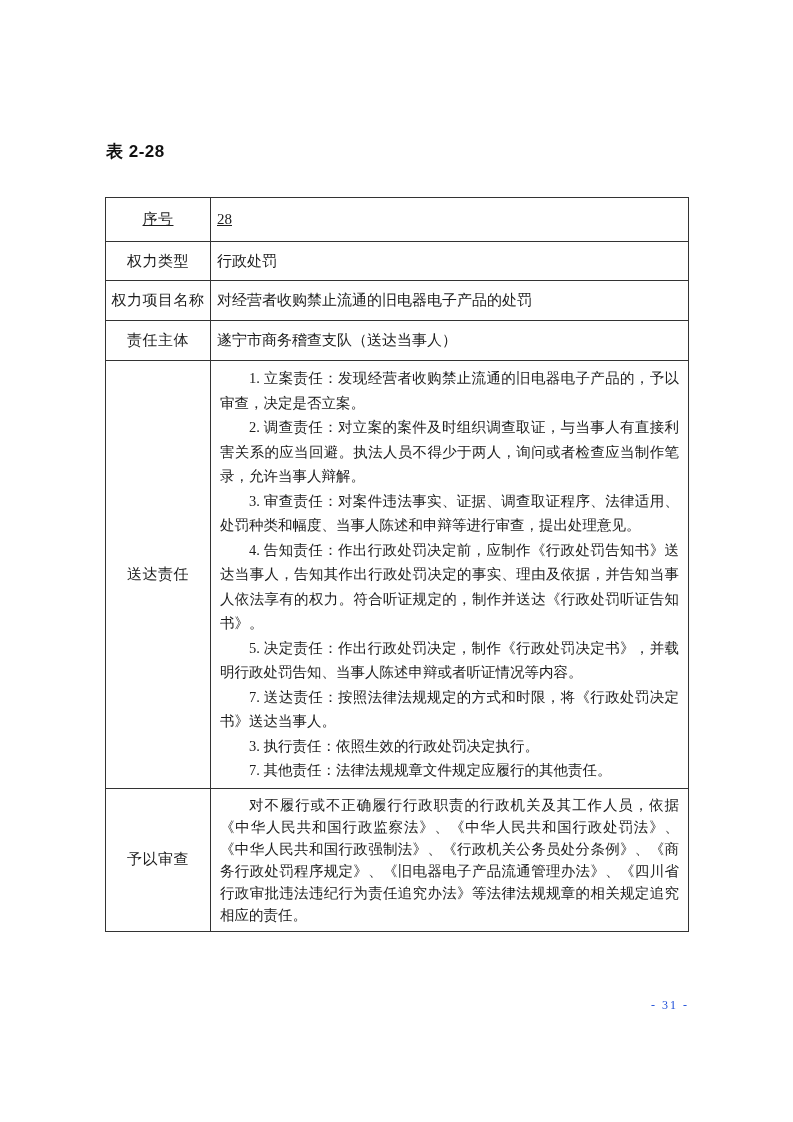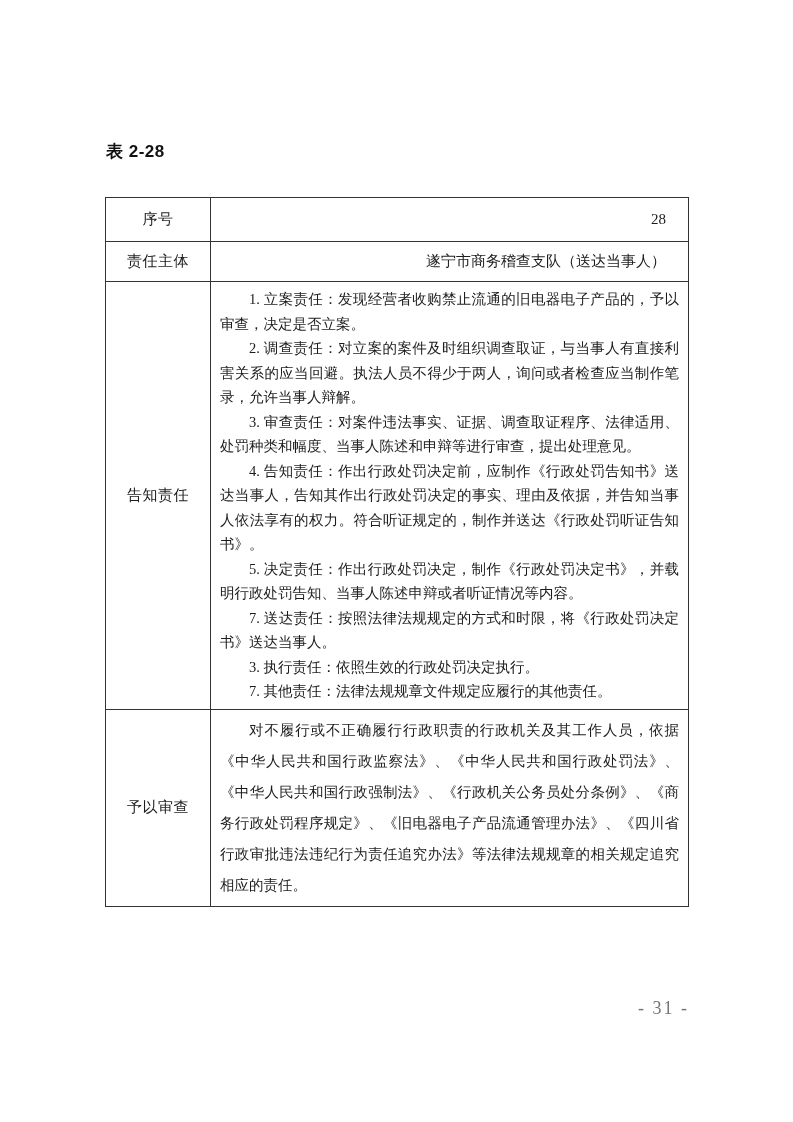--- a/index.html
+++ b/index.html
@@ -37,69 +37,77 @@
     vertical-align: middle;
     font-size: 15px;
   }
   td.label-cell {
     width: 105px;
     text-align: center;
     padding: 2px 4px;
     letter-spacing: 0.5px;
   }
   td.value-cell.center {
-    text-align: right;
-    padding: 2px 22px;
+    text-align: left;
+    padding: 2px 6px;
   }
-  tr.r0 { height: 44px; }
+  tr.r0 { height: 44px; text-decoration: underline; }
   tr.r1 { height: 39px; }
   tr.r2 { height: 40px; }
   tr.r3 { height: 40px; }
   tr.r6 { height: 52px; }
   td.paragraph-cell {
     padding: 5px 9px 5px 9px;
     text-align: justify;
   }
   td.paragraph-cell p {
     font-size: 14.5px;
     line-height: 24.5px;
     text-indent: 2em;
     text-align: justify;
   }
   tr.r5 td.paragraph-cell p {
-    line-height: 31px;
+    line-height: 22px;
   }
   .page-number {
     position: absolute;
     right: 104px;
     top: 998px;
-    font-size: 18px;
+    font-size: 12px;
     letter-spacing: 2px;
-    color: #737373;
+    color: #1d4ed8;
   }
 </style>
 </head>
 <body>
 
 <div class="page">
 
   <div class="doc-title">表 2-28</div>
 
   <table class="info-table">
     <tbody>
       <tr class="r0">
         <td class="label-cell">序号</td>
         <td class="value-cell center">28</td>
       </tr>
+      <tr class="r1">
+        <td class="label-cell">权力类型</td>
+        <td class="value-cell center">行政处罚</td>
+      </tr>
+      <tr class="r2">
+        <td class="label-cell">权力项目名称</td>
+        <td class="value-cell center">对经营者收购禁止流通的旧电器电子产品的处罚</td>
+      </tr>
       <tr class="r3">
         <td class="label-cell">责任主体</td>
         <td class="value-cell center">遂宁市商务稽查支队（送达当事人）</td>
       </tr>
       <tr class="r4">
-        <td class="label-cell">告知责任</td>
+        <td class="label-cell">送达责任</td>
         <td class="paragraph-cell">
           <p>1. 立案责任：发现经营者收购禁止流通的旧电器电子产品的，予以审查，决定是否立案。</p>
           <p>2. 调查责任：对立案的案件及时组织调查取证，与当事人有直接利害关系的应当回避。执法人员不得少于两人，询问或者检查应当制作笔录，允许当事人辩解。</p>
           <p>3. 审查责任：对案件违法事实、证据、调查取证程序、法律适用、处罚种类和幅度、当事人陈述和申辩等进行审查，提出处理意见。</p>
           <p>4. 告知责任：作出行政处罚决定前，应制作《行政处罚告知书》送达当事人，告知其作出行政处罚决定的事实、理由及依据，并告知当事人依法享有的权力。符合听证规定的，制作并送达《行政处罚听证告知书》。</p>
           <p>5. 决定责任：作出行政处罚决定，制作《行政处罚决定书》，并载明行政处罚告知、当事人陈述申辩或者听证情况等内容。</p>
           <p>7. 送达责任：按照法律法规规定的方式和时限，将《行政处罚决定书》送达当事人。</p>
           <p>3. 执行责任：依照生效的行政处罚决定执行。</p>
           <p>7. 其他责任：法律法规规章文件规定应履行的其他责任。</p>
         </td>

